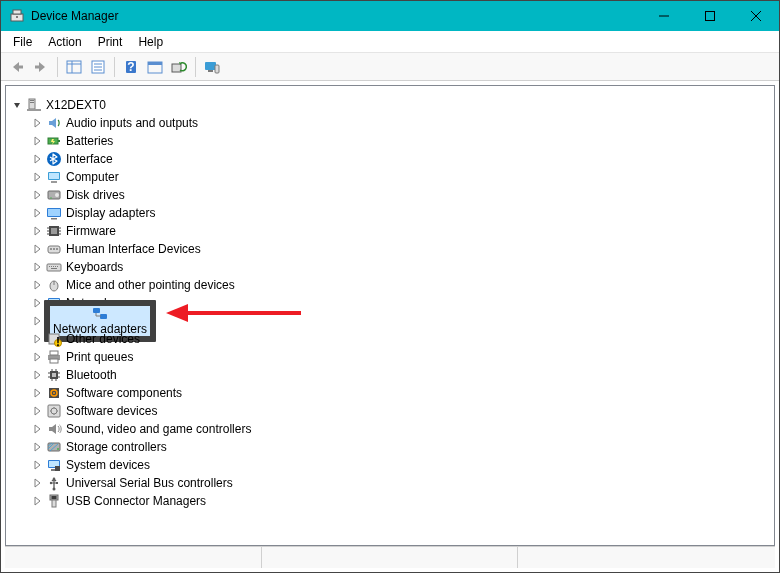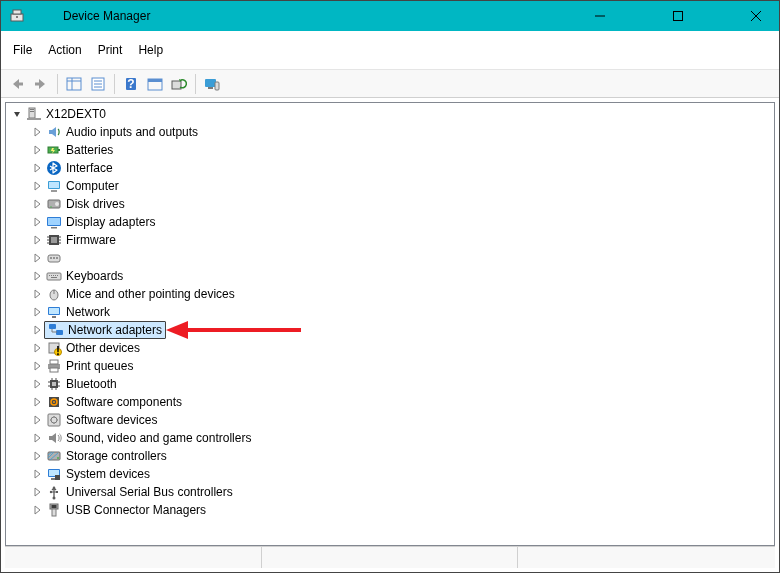--- a/index.html
+++ b/index.html
@@ -1,36 +1,36 @@
 <!DOCTYPE html>
 <html><head>
 <meta charset="utf-8">
 <style>
   * { box-sizing: border-box; margin: 0; padding: 0; font-family: "Segoe UI", Tahoma, sans-serif; font-size: 12px; }
   html, body { height: 100%; }
   body { background: #fff; display: flex; flex-direction: column; height: 573px; width: 780px; border: 1px solid #444; }
-  .titlebar { height: 30px; background: #00b7c3; display: flex; align-items: center; padding-left: 8px; color: #000; gap: 32px; }
+  .titlebar { height: 30px; background: #00b7c3; display: flex; align-items: center; padding-left: 8px; color: #000; }
   .titlebar .ico { width: 16px; height: 16px; margin-right: 6px; display: inline-flex; align-items: center; justify-content: center; }
   .titlebar .title { flex: 0 0 auto; font-size: 12px; }
   .titlebar .spacer { flex: 1; }
   .winbtn { width: 46px; height: 30px; display: flex; align-items: center; justify-content: center; }
-  .menubar { height: 39px; background: #fff; display: flex; align-items: center; padding: 0 4px; border-bottom: 1px solid #e5e5e5; }
+  .menubar { height: 22px; background: #fff; display: flex; align-items: center; padding: 0 4px; border-bottom: 1px solid #e5e5e5; }
   .menuitem { padding: 2px 8px; }
   .toolbar { height: 28px; background: #f8f8f8; border-bottom: 1px solid #d0d0d0; display: flex; align-items: center; padding-left: 4px; gap: 0; }
   .tbtn { width: 24px; height: 22px; display: flex; align-items: center; justify-content: center; border: 1px solid transparent; }
   .tsep { width: 1px; height: 20px; background: #d0d0d0; margin: 0 4px; }
   .content { flex: 1; padding: 4px; display: flex; flex-direction: column; }
-  .tree-scroll { flex: 1; border: 1px solid #828790; background: #fff; overflow: auto; padding: 2px 0; position: relative; }
+  .tree-scroll { flex: 1; border: 1px solid #828790; background: #fff; overflow: auto; padding: 10px 0; position: relative; }
   .tree-row { display: flex; align-items: center; height: 18px; padding-left: 4px; white-space: nowrap; }
   .tw-root { margin-left: 0; }
   .tw-child { margin-left: 20px; }
   .twist { width: 14px; height: 14px; display: inline-flex; align-items: center; justify-content: center; color: #5a5a5a; cursor: pointer; }
   .dev-ico { width: 16px; height: 16px; display: inline-flex; align-items: center; justify-content: center; margin: 0 2px 0 2px; }
   .label { padding: 0 2px; }
-  .selected-wrap { display: inline-flex; align-items: center; border: 1px solid #404040; background: #cde8ff; border-radius: 1px; padding: 0 1px; }
+  .selected-wrap { display: inline-flex; align-items: center; border: 6px solid #404040; background: #cde8ff; border-radius: 1px; padding: 0 1px; flex-direction: column; }
   .statusbar { height: 22px; border-top: 1px solid #d0d0d0; background: #f8f8f8; display: flex; }
   .status-cell { border-right: 1px solid #d0d0d0; width: 33.4%; }
   
   .arrow-ann { position: absolute; pointer-events: none; }
   svg { display: block; }
 </style>
 </head>
 <body>
 
 <div class="titlebar">
@@ -282,20 +282,21 @@
           </svg>
         </span>
         <span class="dev-ico">
           <svg width="16" height="16" viewBox="0 0 16 16">
             <rect x="2" y="5" width="12" height="7" rx="2" fill="#dcdcdc" stroke="#7a7a7a"></rect>
             <circle cx="5" cy="8" r="1" fill="#7a7a7a"></circle>
             <circle cx="8" cy="8" r="1" fill="#7a7a7a"></circle>
             <circle cx="11" cy="8" r="1" fill="#7a7a7a"></circle>
           </svg>
         </span>
+        <span class="label">Human Interface Devices</span>
       </div>
       <div class="tree-row tw-child">
         <span class="twist">
           <svg width="10" height="10" viewBox="0 0 10 10">
             <path d="M3 1 L8 5 L3 9 Z" fill="none" stroke="#808080" stroke-width="1"></path>
           </svg>
         </span>
         <span class="dev-ico">
           <svg width="16" height="16" viewBox="0 0 16 16">
             <rect x="1" y="5" width="14" height="7" rx="1" fill="#dcdcdc" stroke="#7a7a7a"></rect>

